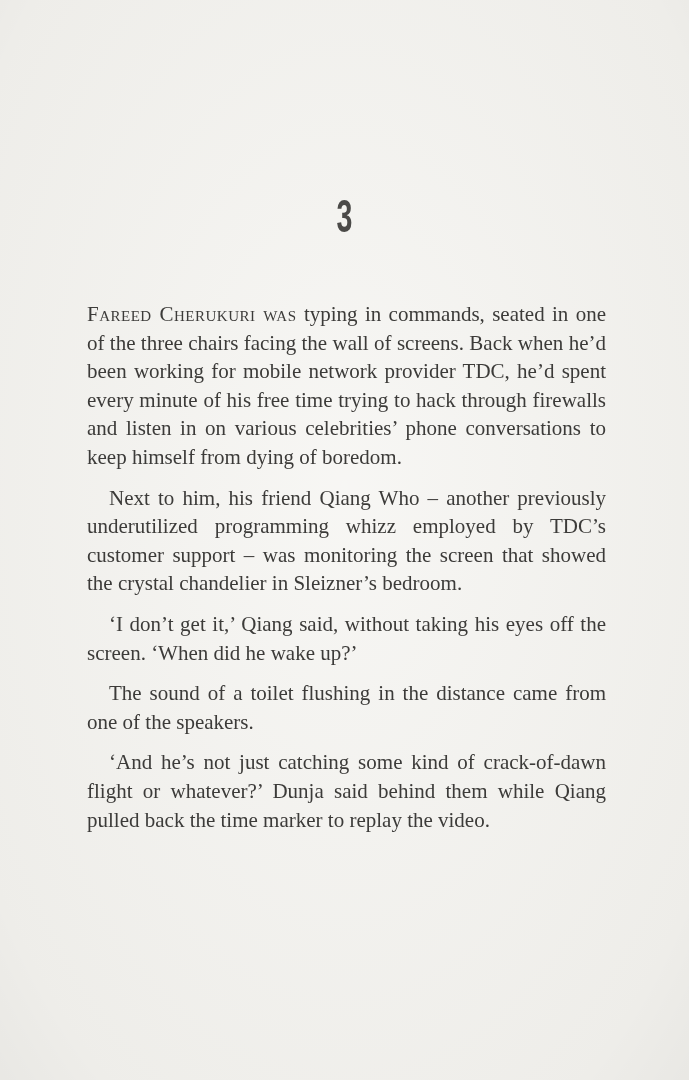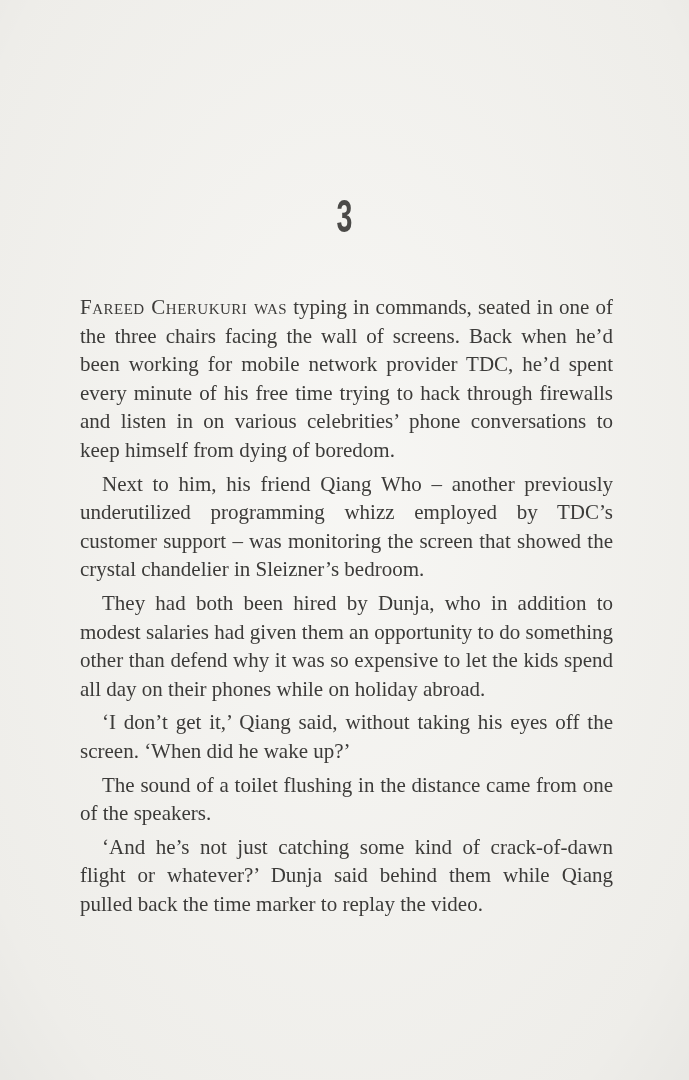--- a/index.html
+++ b/index.html
@@ -39,21 +39,21 @@
     position: absolute;
     top: 288px;
     left: 75px;
     width: 543px;
     font-size: 21px;
     line-height: 28.6px;
     text-align: justify;
     text-justify: inter-word;
   }
   .text-block p {
-    margin: 5px;
+    margin: 12px;
     padding: 0;
     text-indent: 22px;
   }
   .text-block p.first {
     text-indent: 0;
   }
   .lead-in {
     font-variant: small-caps;
     letter-spacing: 0.5px;
   }
@@ -71,21 +71,20 @@
 </head>
 <body>
 
 <div class="page">
 
   <div class="chapter-number">3</div>
 
   <div class="text-block">
     <p class="first"><span class="lead-in">Fareed Cherukuri was</span><span> typing in commands, seated in one of the three chairs facing the wall of screens. Back when he’d been working for mobile network provider TDC, he’d spent every minute of his free time trying to hack through firewalls and listen in on various celebrities’ phone conversations to keep himself from dying of boredom.</span></p>
     <p>Next to him, his friend Qiang Who – another previously underutilized programming whizz employed by TDC’s customer support – was monitoring the screen that showed the crystal chandelier in Sleizner’s bedroom.</p>
-    <p>They had both been hired by Dunja, who in addition to modest salaries had given them an opportunity to do something other than defend why it was so expensive to let the kids spend all day on their phones while on holiday abroad.</p>
     <p>‘I don’t get it,’ Qiang said, without taking his eyes off the screen. ‘When did he wake up?’</p>
     <p>The sound of a toilet flushing in the distance came from one of the speakers.</p>
     <p>‘And he’s not just catching some kind of crack-of-dawn flight or whatever?’ Dunja said behind them while Qiang pulled back the time marker to replay the video.</p>
   </div>
 
   <div class="page-number">34</div>
 
 </div>
 
 </body></html>

